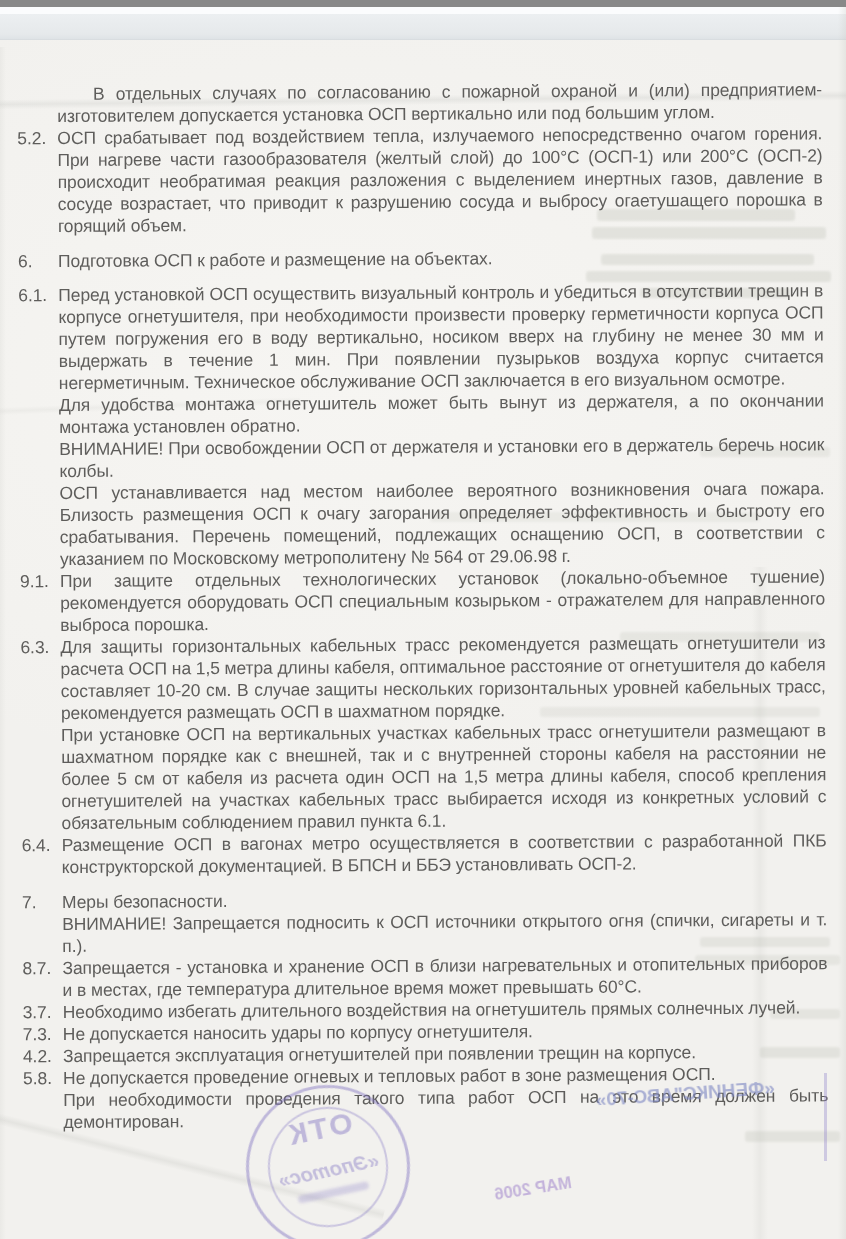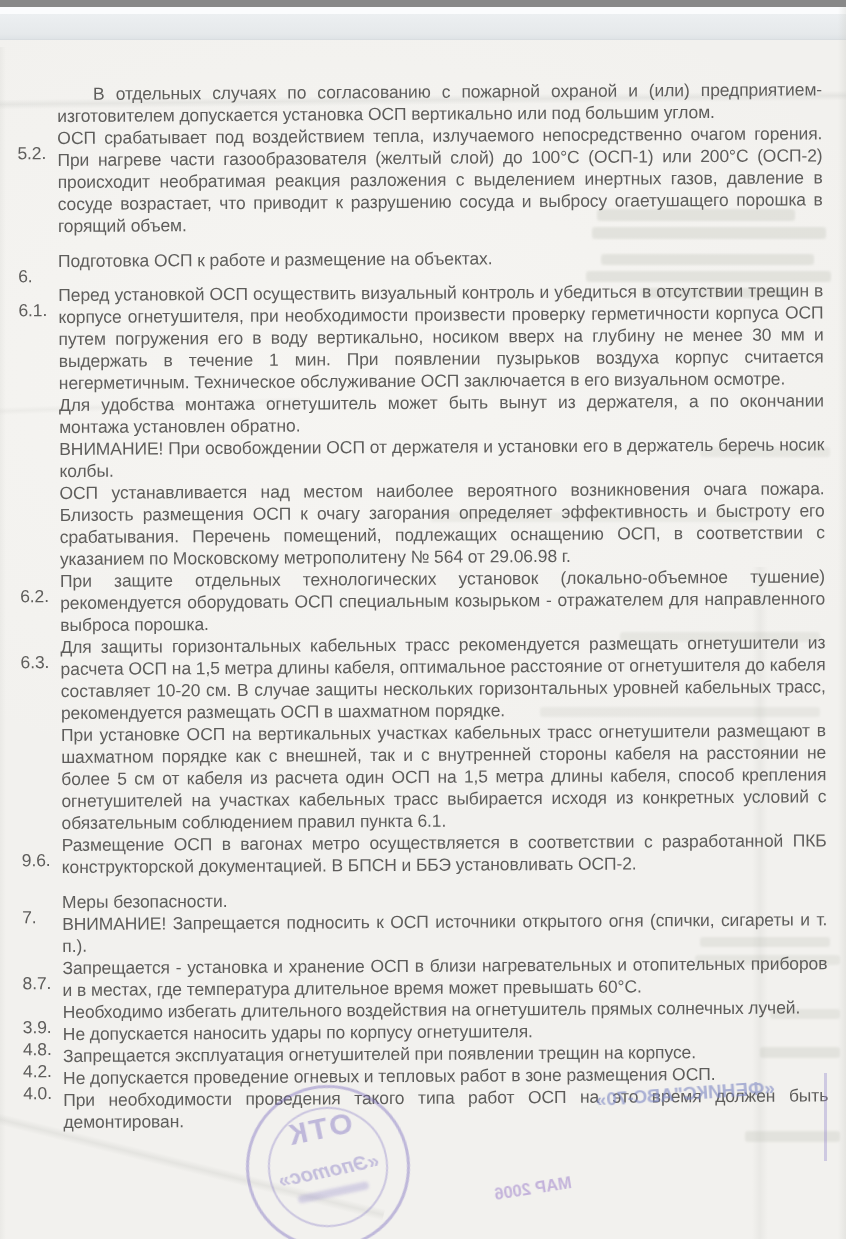--- a/index.html
+++ b/index.html
@@ -13,21 +13,21 @@
   .topwhite { position:absolute; left:0; top:0; width:846px; height:7px; background:#fbfcfd; }
   .topband  { position:absolute; left:0; top:7px; width:846px; height:25px;
               background:linear-gradient(180deg,#eceff1 0%,#e6e9eb 80%,#dfe3e6 100%);
               border-bottom:1px solid #d9dde0; }
   .content {
     position:absolute; left:57px; top:76px; width:765px;
     font-size:17.5px; line-height:22px; color:#5e5d5b; letter-spacing:-0.1px;
     transform:rotate(-0.35deg); transform-origin:top left;
   }
   .para, .item { position:relative; text-align:justify; }
-  .item .num, .heading .num { position:absolute; left:-40px; top:15px; white-space:nowrap; }
+  .item .num, .heading .num { position:absolute; left:-40px; top:0; white-space:nowrap; }
   .para.indent { text-indent:36px; }
   .heading { position:relative; margin-top:13px; margin-bottom:12px; text-align:left; }
   .heading.tight { margin-bottom:0; }
 
   
   .crease { position:absolute; pointer-events:none; }
   .c1 { left:0; top:88px; width:846px; height:10px; transform:rotate(-0.6deg);
         background:linear-gradient(180deg,transparent,rgba(190,192,188,.25),transparent); }
   .c2 { left:752px; top:560px; width:16px; height:679px;
         background:linear-gradient(90deg,transparent,rgba(193,194,189,.18),transparent); }
@@ -92,31 +92,31 @@
   <div class="bleedbar" style="left:745px;top:1124px;width:95px;height:11px;opacity:.2"></div>
 
   <div class="content" id="doc-body">
       <div class="para indent"><span>В  отдельных  случаях  по  согласованию с пожарной охраной и (или) предприятием-изготовителем допускается установка ОСП вертикально или под большим углом.</span></div>
       <div class="item"><span class="num">5.2.</span><span>ОСП  срабатывает  под  воздействием  тепла,  излучаемого непосредственно очагом горения.  При  нагреве  части газообразователя (желтый слой) до 100°С (ОСП-1) или 200°С  (ОСП-2)  происходит  необратимая  реакция  разложения  с  выделением инертных  газов, давление в сосуде возрастает, что приводит к разрушению сосуда и выбросу огаетушащего порошка в горящий объем.</span></div>
       <div class="heading"><span class="num">6.</span><span>Подготовка ОСП к работе и размещение на объектах.</span></div>
       <div class="item"><span class="num">6.1.</span><span>Перед  установкой  ОСП  осуществить  визуальный  контроль  и  убедиться  в отсутствии  трещин  в  корпусе  огнетушителя,  при  необходимости  произвести проверку  герметичности  корпуса  ОСП  путем  погружения его  в воду вертикально, носиком  вверх  на  глубину  не менее 30 мм  и  выдержать  в  течение 1 мин.  При появлении  пузырьков  воздуха  корпус   считается  негерметичным.  Техническое обслуживание   ОСП  заключается  в его визуальном осмотре.</span></div>
       <div class="para"><span>Для  удобства  монтажа  огнетушитель  может  быть  вынут  из  держателя, а по окончании монтажа установлен обратно.</span></div>
       <div class="para"><span>ВНИМАНИЕ!  При  освобождении  ОСП  от  держателя и установки его в держатель беречь носик колбы.</span></div>
       <div class="para"><span>ОСП  устанавливается  над  местом  наиболее  вероятного  возникновения очага пожара. Близость размещения ОСП к очагу загорания определяет эффективность и быстроту его срабатывания. Перечень помещений, подлежащих  оснащению  ОСП, в соответствии с указанием по Московскому метрополитену № 564 от 29.06.98 г.</span></div>
-      <div class="item"><span class="num">6.2.</span><span>При  защите  отдельных  технологических  установок (локально-объемное тушение) рекомендуется   оборудовать  ОСП  специальным   козырьком - отражателем  для направленного выброса порошка.</span></div>
+      <div class="item"><span class="num">9.1.</span><span>При  защите  отдельных  технологических  установок (локально-объемное тушение) рекомендуется   оборудовать  ОСП  специальным   козырьком - отражателем  для направленного выброса порошка.</span></div>
       <div class="item"><span class="num">6.3.</span><span>Для   защиты   горизонтальных   кабельных   трасс   рекомендуется   размещать огнетушители   из   расчета  ОСП  на  1,5  метра  длины  кабеля,  оптимальное расстояние  от  огнетушителя  до  кабеля  составляет  10-20 см.  В  случае  защиты нескольких  горизонтальных  уровней  кабельных  трасс, рекомендуется  размещать ОСП в шахматном порядке.</span></div>
       <div class="para"><span>При  установке  ОСП  на  вертикальных  участках  кабельных  трасс  огнетушители размещают  в  шахматном  порядке  как  с  внешней,  так  и  с  внутренней  стороны кабеля  на  расстоянии  не  более  5 см  от кабеля из расчета один ОСП на 1,5 метра длины  кабеля,  способ  крепления  огнетушителей  на  участках  кабельных  трасс выбирается  исходя  из  конкретных  условий  с  обязательным  соблюдением правил пункта 6.1.</span></div>
-      <div class="item"><span class="num">9.6.</span><span>Размещение   ОСП    в   вагонах   метро   осуществляется   в   соответствии   с разработанной   ПКБ   конструкторской   документацией.   В   БПСН   и   ББЭ установливать ОСП-2.</span></div>
+      <div class="item"><span class="num">6.4.</span><span>Размещение   ОСП    в   вагонах   метро   осуществляется   в   соответствии   с разработанной   ПКБ   конструкторской   документацией.   В   БПСН   и   ББЭ установливать ОСП-2.</span></div>
       <div class="heading tight"><span class="num">7.</span><span>Меры безопасности.</span></div>
       <div class="para"><span>ВНИМАНИЕ!  Запрещается  подносить  к  ОСП  источники  открытого  огня (спички, сигареты и т. п.).</span></div>
       <div class="item"><span class="num">8.7.</span><span>Запрещается - установка  и  хранение ОСП в близи нагревательных и отопительных приборов и в местах, где температура длительное время может превышать 60°С.</span></div>
-      <div class="item"><span class="num">3.9.</span><span>Необходимо   избегать   длительного   воздействия   на   огнетушитель   прямых солнечных лучей.</span></div>
-      <div class="item"><span class="num">4.8.</span><span>Не допускается наносить удары по корпусу огнетушителя.</span></div>
+      <div class="item"><span class="num">3.7.</span><span>Необходимо   избегать   длительного   воздействия   на   огнетушитель   прямых солнечных лучей.</span></div>
+      <div class="item"><span class="num">7.3.</span><span>Не допускается наносить удары по корпусу огнетушителя.</span></div>
       <div class="item"><span class="num">4.2.</span><span>Запрещается эксплуатация огнетушителей при появлении трещин на корпусе.</span></div>
-      <div class="item"><span class="num">4.0.</span><span>Не допускается проведение огневых и тепловых работ в зоне размещения ОСП.</span></div>
+      <div class="item"><span class="num">5.8.</span><span>Не допускается проведение огневых и тепловых работ в зоне размещения ОСП.</span></div>
       <div class="para"><span>При  необходимости  проведения  такого  типа работ ОСП на это время должен быть демонтирован.</span></div>
     </div>
 
   <div class="stamp">
     <div class="ring-outer"></div>
     <div class="ring-inner"></div>
     <div class="otk">ОТК</div>
     <div class="org">«Эпотос»</div>
     <div class="nums"></div>
   </div>

